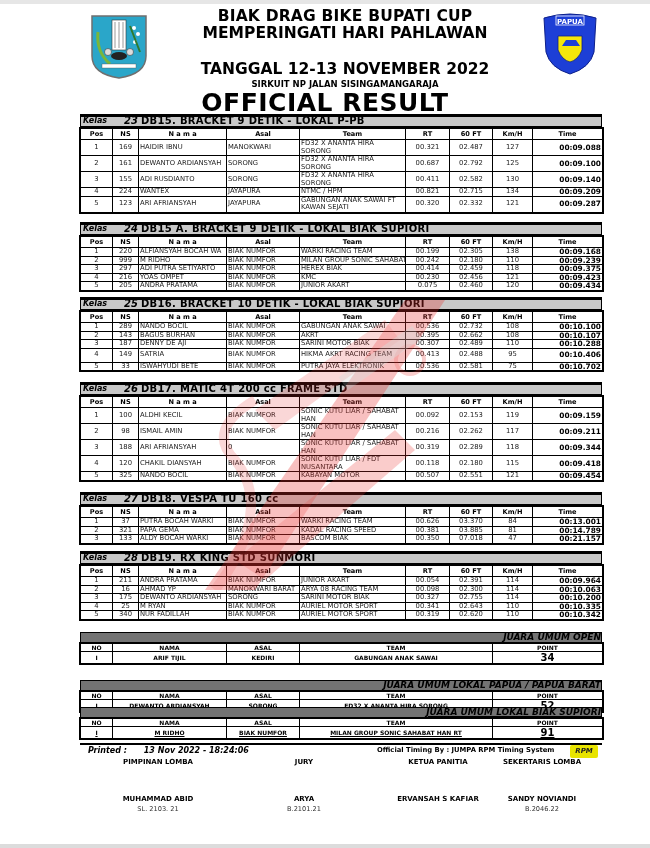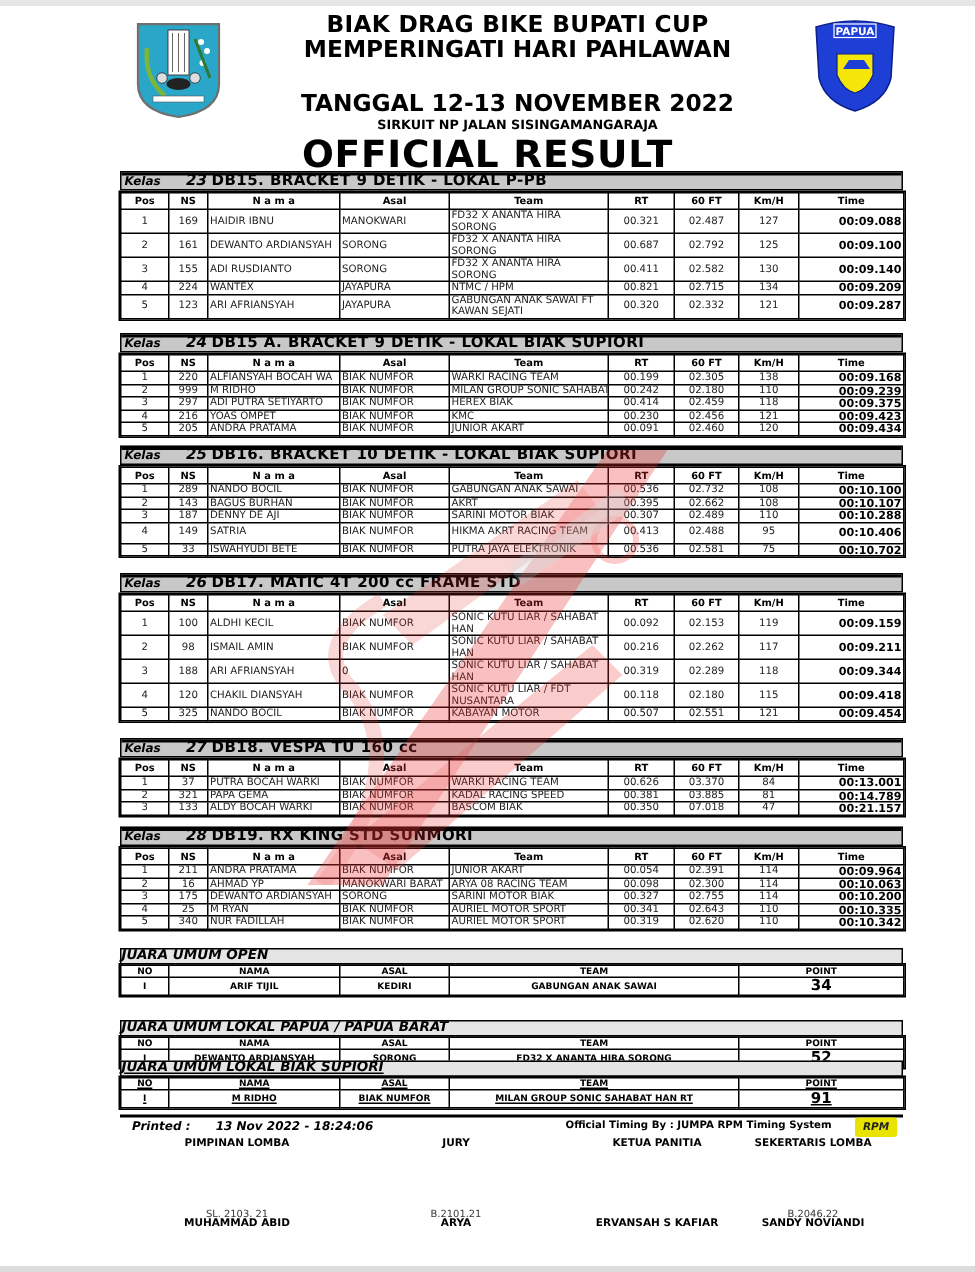--- a/index.html
+++ b/index.html
@@ -28,35 +28,35 @@
   table.res { width: 522px; border-collapse: collapse; font-size: 6.8px; table-layout: fixed; margin-top: 1px; }
   table.res th { font-weight: bold; font-size: 6.6px; border: 1px solid #000; height: 11px; background: #fff; }
   table.res td { border: 1px solid #000; height: 8px; line-height: 7.5px; padding: 0 1px; color: #222; vertical-align: middle; white-space: nowrap; overflow: hidden; }
   table.res td.c { text-align: center; }
   table.res td.time { text-align: right; font-weight: bold; color: #000; font-size: 7.4px; }
   table.res td.team { white-space: normal; }
   table.res tr.tall td { height: 14px; }
   table.res { outline: 1.5px solid #000; }
 
   .champ { position: absolute; left: 80px; width: 522px; }
-  .champ-title { height: 11px; border: 1.5px solid #000; background: #e5e5e5; text-align: left; font-weight: bold; font-style: italic; font-size: 9px; line-height: 9px; }
+  .champ-title { height: 11px; border: 1.5px solid #000; background: #737373; text-align: right; font-weight: bold; font-style: italic; font-size: 9px; line-height: 9px; }
   table.ch { width: 522px; border-collapse: collapse; table-layout: fixed; font-size: 6px; font-weight: bold; padding-left: 32px; }
   table.ch th { border: 1px solid #000; height: 8px; font-size: 6px; line-height: 7px; }
   table.ch td { border: 1px solid #000; height: 10px; text-align: center; font-size: 6px; }
   table.ch td.pt { font-size: 10px; }
   table.ch { outline: 1.5px solid #000; }
 
   .footer { position: absolute; left: 80px; width: 522px; top: 743px; border-top: 2px solid #000; }
   .printed { position: absolute; left: 8px; top: 1px; font-size: 8px; font-weight: bold; font-style: italic; }
   .printed .lbl { margin-right: 14px; }
   .timing { position: absolute; left: 297px; top: 1px; font-size: 6.8px; font-weight: bold; white-space: nowrap; }
   .rpm { position: absolute; left: 490px; top: 0px; width: 28px; height: 13px; background: #e8e400; border-radius: 2px; font-size: 7px; font-weight: bold; font-style: italic; color: #222; text-align: center; line-height: 13px; }
   .sig { position: absolute; text-align: center; font-size: 7px; font-weight: bold; width: 120px; }
   .sig .role { position: absolute; top: 0; width: 120px; }
-  .sig .name { position: absolute; top: 37px; width: 120px; margin-top: 16px; }
+  .sig .name { position: absolute; top: 37px; width: 120px; }
   .sig .code { position: absolute; top: 47px; width: 120px; font-weight: normal; font-size: 6.6px; color: #333; }
 
   .watermark { position: absolute; left: 195px; top: 260px; width: 250px; height: 330px; pointer-events: none; opacity: 0.55; }
 </style>
 </head>
 <body>
 
 <div class="topbar"></div>
 
 <div class="header">
@@ -261,21 +261,21 @@
         <td class="c">02.456</td>
         <td class="c">121</td>
         <td class="time">00:09.423</td>
       </tr>
       <tr>
         <td class="c">5</td>
         <td class="c">205</td>
         <td>ANDRA PRATAMA</td>
         <td>BIAK NUMFOR</td>
         <td>JUNIOR AKART</td>
-        <td class="c">00.091</td>
+        <td class="c">0.075</td>
         <td class="c">02.460</td>
         <td class="c">120</td>
         <td class="time">00:09.434</td>
       </tr>
     </tbody>
   </table>
 </div>
 
 <div class="section" style="top:297px;">
   <div class="class-bar">

